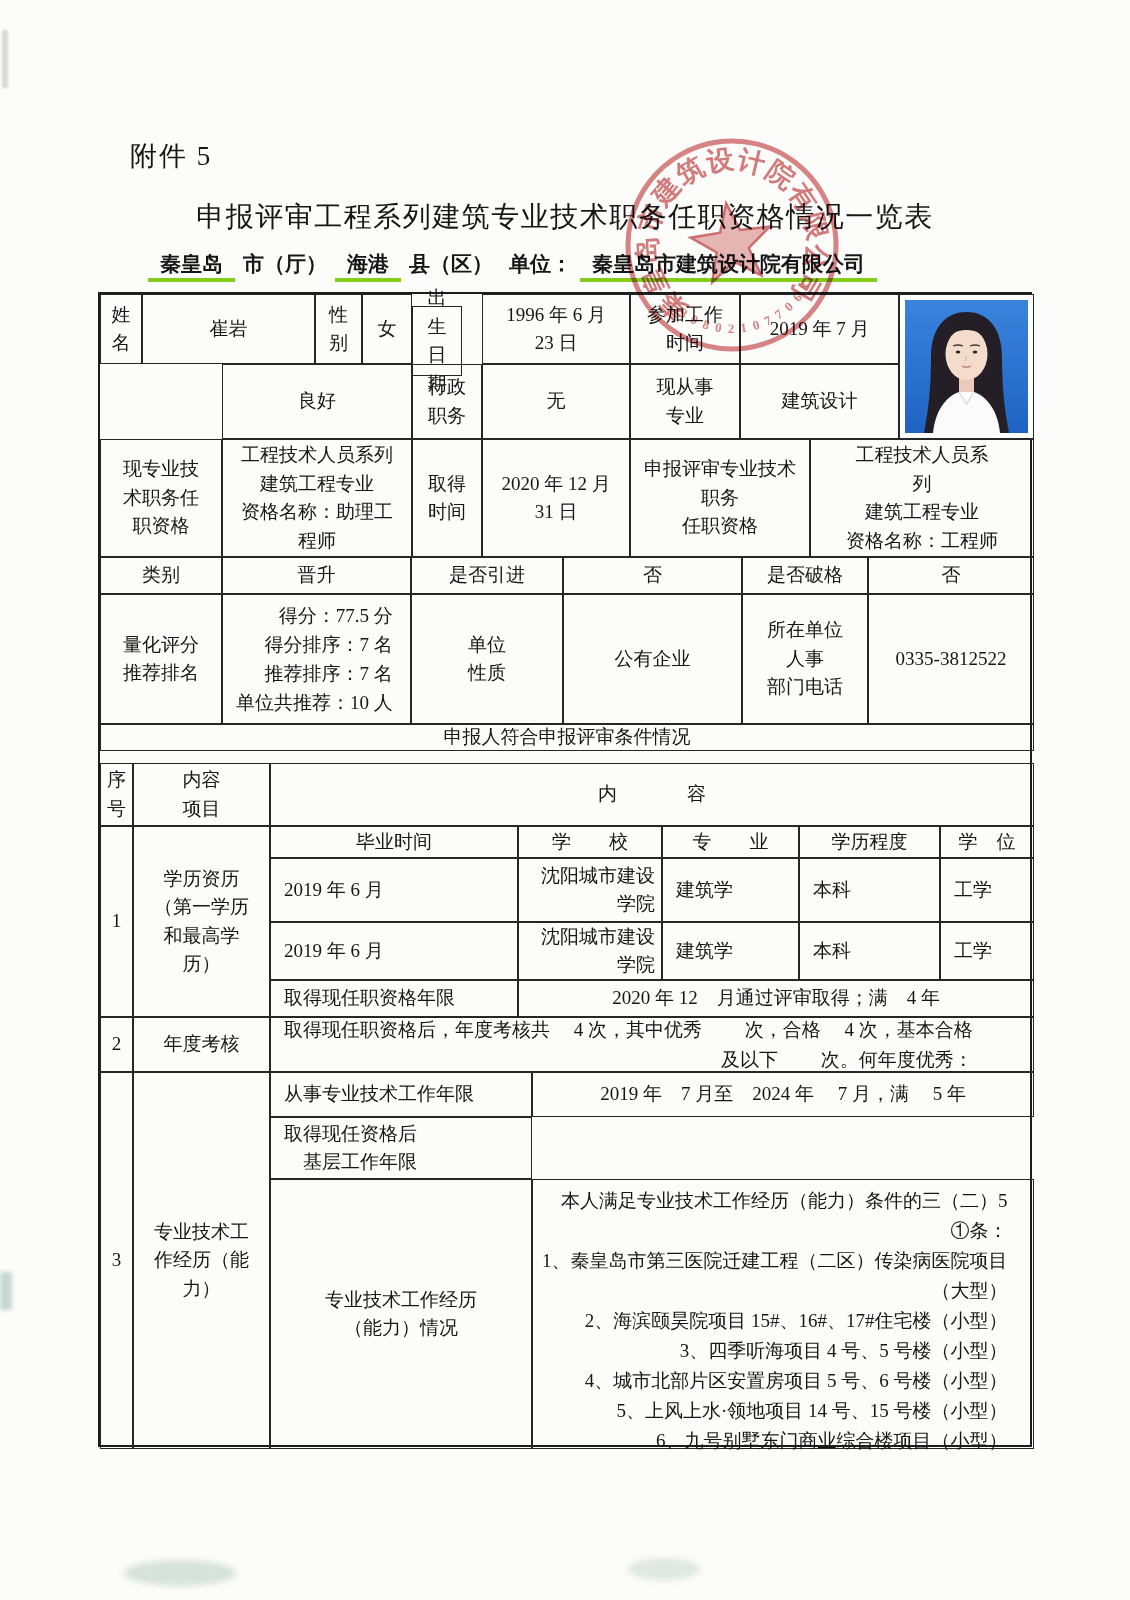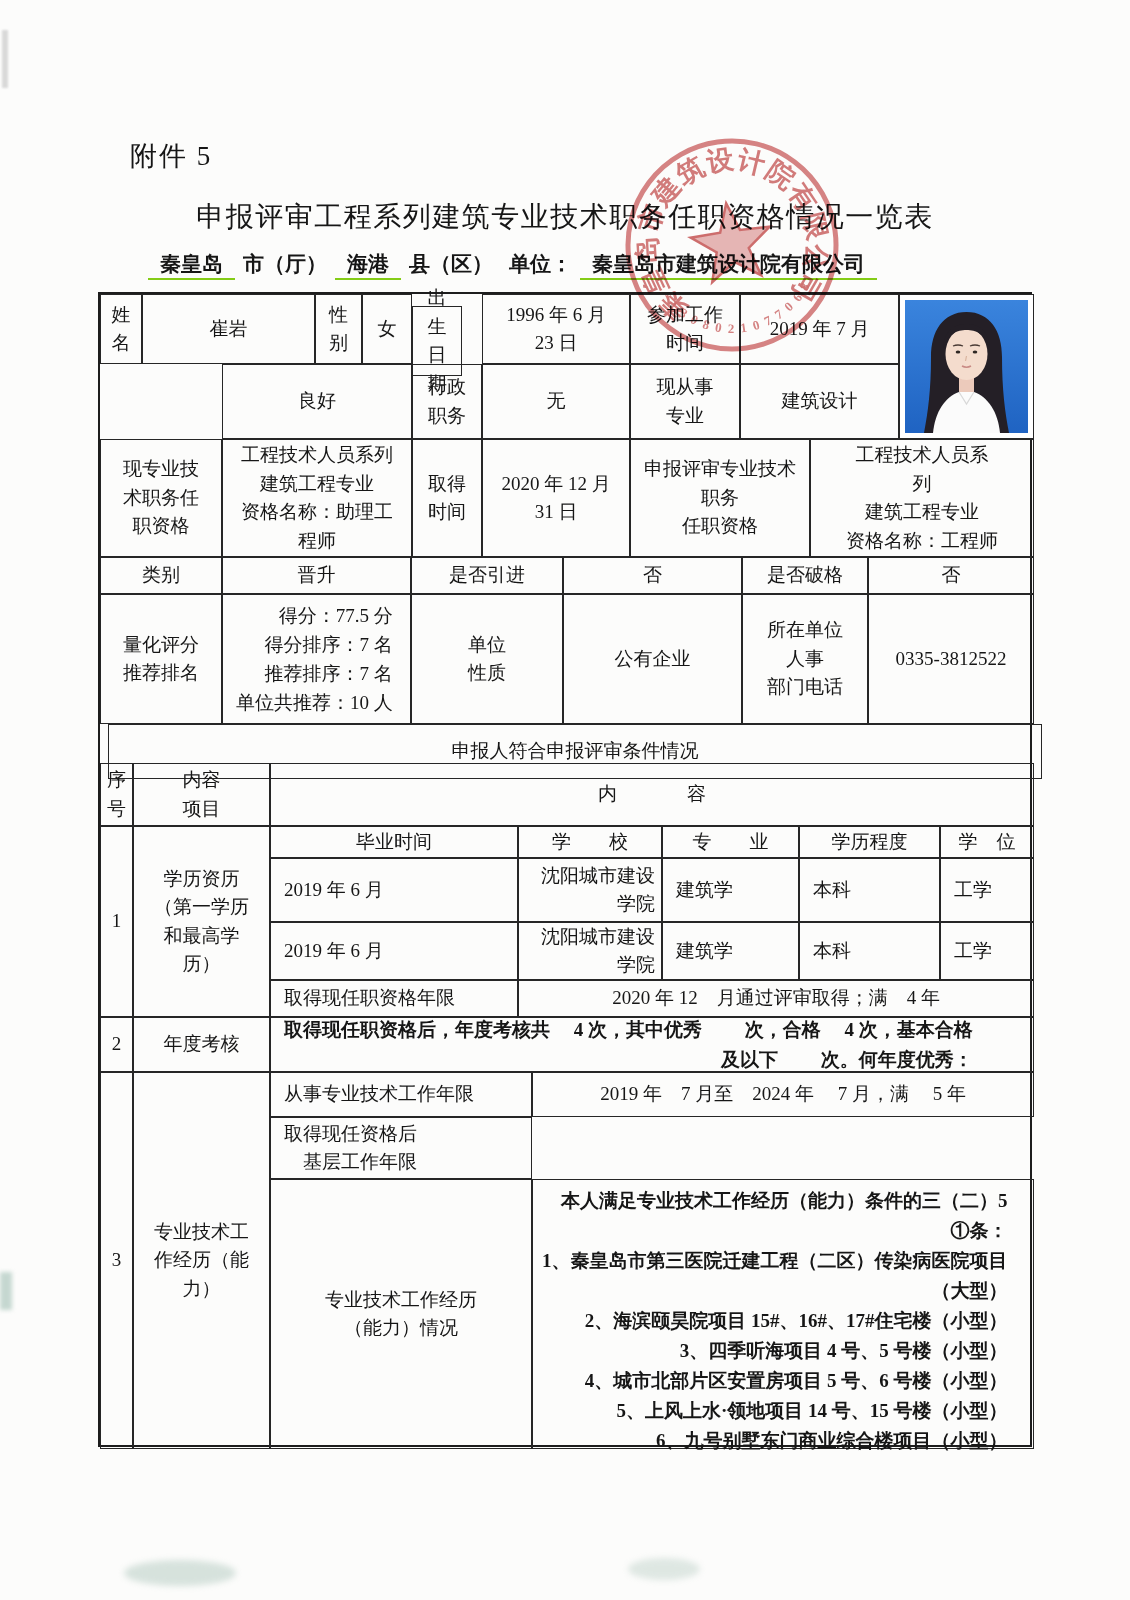--- a/index.html
+++ b/index.html
@@ -3,28 +3,28 @@
 <meta charset="utf-8">
 <style>
   html,body{margin:0;padding:0;background:#e8e8e6;}
   .page{position:relative;width:1130px;height:1600px;background:#fcfcfb;overflow:hidden;
         font-family:"Liberation Serif","DejaVu Serif",serif;color:#161616;}
   .abs{position:absolute;}
   .attachment{left:130px;top:138px;font-size:27px;letter-spacing:2px;}
   .title{left:0;top:198px;width:1130px;text-align:center;font-size:28px;font-weight:400;letter-spacing:1.5px;}
   .subtitle{left:148px;top:250px;font-size:21px;font-weight:600;display:flex;align-items:baseline;}
   .subtitle span{display:inline-block;}
-  .u{border-bottom:2px solid #84cc16;padding:0 12px;}
+  .u{border-bottom:4px solid #84cc16;padding:0 12px;}
   .gap{padding:0 8px;}
   .formtable{left:98px;top:292px;width:934px;height:1155px;border:2px solid #1d1d1d;box-sizing:border-box;}
   .c{position:absolute;border:1px solid #262626;box-sizing:border-box;display:flex;
      align-items:center;justify-content:center;text-align:center;
      font-size:19px;line-height:1.5;white-space:pre-line;padding:2px 6px;}
   .c.left{justify-content:flex-start;text-align:right;padding-left:13px;}
-  .c.lh30{line-height:30px;font-weight:bold;}
+  .c.lh30{line-height:30px;}
   .photo-cell{position:absolute;border:1px solid #262626;box-sizing:border-box;
      display:flex;align-items:center;justify-content:center;background:#fff;}
   .seal{position:absolute;mix-blend-mode:multiply;opacity:.8;pointer-events:none;}
   .seal text{font-family:"Liberation Serif","DejaVu Serif",serif;font-weight:700;}
   .artifact{position:absolute;pointer-events:none;}
 </style>
 </head>
 <body>
 
 <div class="page">
@@ -120,21 +120,21 @@
 推荐排序：7 名
 单位共推荐：10 人</div>
     <div class="c" style="left:463px;top:300px;width:179px;height:130px">公有企业</div>
     <div class="c" style="left:311px;top:300px;width:152px;height:130px">单位
 性质</div>
     <div class="c" style="left:642px;top:300px;width:126px;height:130px">所在单位
 人事
 部门电话</div>
     <div class="c" style="left:768px;top:300px;width:166px;height:130px">0335-3812522</div>
 
-    <div class="c" style="left:8px;top:430px;width:934px;height:55px">申报人符合申报评审条件情况</div>
+    <div class="c" style="left:0;top:430px;width:934px;height:27px">申报人符合申报评审条件情况</div>
 
     <div class="c" style="left:0;top:469px;width:33px;height:63px">序
 号</div>
     <div class="c" style="left:33px;top:469px;width:137px;height:63px">内容
 项目</div>
     <div class="c" style="left:170px;top:469px;width:764px;height:63px;gap:70px">
       <span>内</span>
       <span>容</span>
     </div>
 

